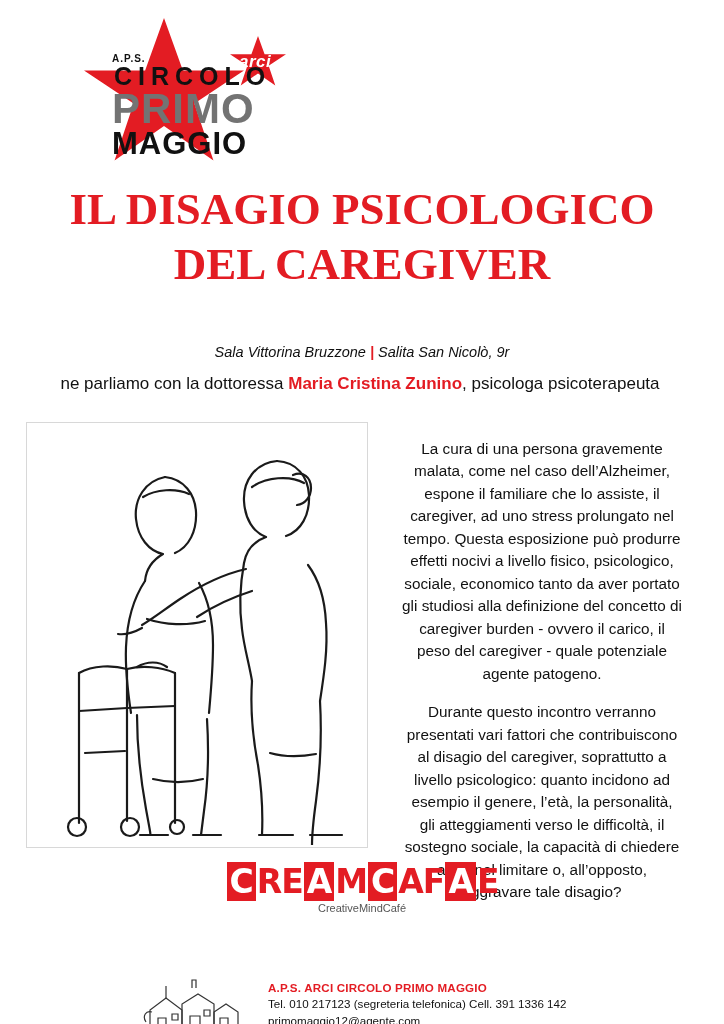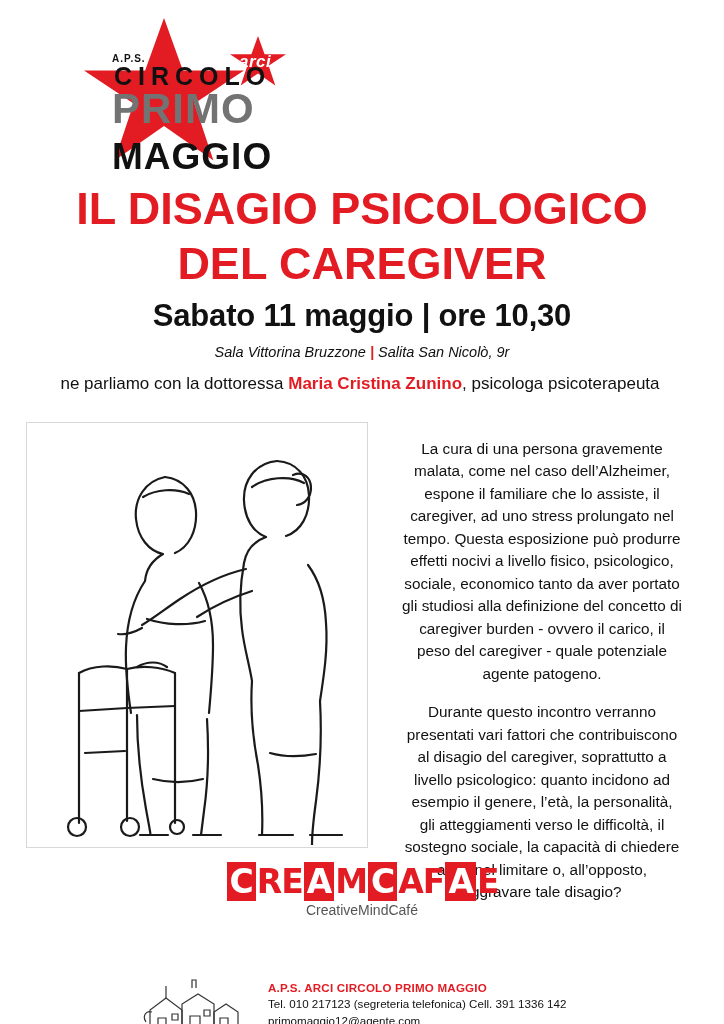--- a/index.html
+++ b/index.html
@@ -82,37 +82,37 @@
     top: 70px;
     font-size: 42px;
     font-weight: bold;
     letter-spacing: 1px;
     color: #737373;
     line-height: 1;
   }
   .logo-maggio {
     position: absolute;
     left: 28px;
-    top: 120px;
-    font-size: 37px;
+    top: 110px;
+    font-size: 31px;
     font-weight: bold;
     letter-spacing: 1px;
     color: #111111;
     line-height: 1;
   }
 
   
   .title {
     position: absolute;
     left: 0;
     top: 182px;
     width: 724px;
     text-align: center;
     color: #e31c23;
-    font-family: Liberation Sans, sans-serif;
+    font-family: Liberation Serif, serif;
     font-weight: bold;
     font-size: 45px;
     line-height: 1.22;
     letter-spacing: 0px;
   }
   .subtitle-date {
     position: absolute;
     left: 0;
     top: 298px;
     width: 724px;
@@ -190,21 +190,21 @@
     font-family: "DejaVu Sans", sans-serif;
   }
   .cc-main .box {
     display: inline-block;
     background: #e31c23;
     color: #ffffff;
     padding: 0 3px;
     margin: 0 1px;
   }
   .cc-sub {
-    font-size: 14px;
+    font-size: 11px;
     color: #555555;
     margin-top: 1px;
     letter-spacing: 0px;
   }
 
   
   .footer {
     position: absolute;
     left: 140px;
     top: 934px;
@@ -246,21 +246,20 @@
     <div class="logo-circolo">CIRCOLO</div>
     <div class="logo-primo">PRIMO</div>
     <div class="logo-maggio">MAGGIO</div>
   </div>
 
   <div class="title">
     <div>IL DISAGIO PSICOLOGICO</div>
     <div>DEL CAREGIVER</div>
   </div>
 
-  <div class="subtitle-date">Sabato 11 maggio | ore 10,30</div>
 
   <div class="venue">
     <span>Sala Vittorina Bruzzone</span>
     <span class="bar">|</span>
     <span>Salita San Nicolò, 9r</span>
   </div>
 
   <div class="speaker-line">
     <span>ne parliamo con la dottoressa</span>
     <span class="name">Maria Cristina Zunino</span><span>, psicologa psicoterapeuta</span>

